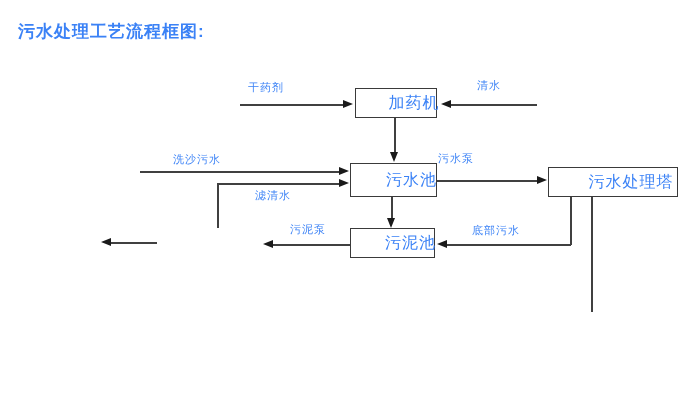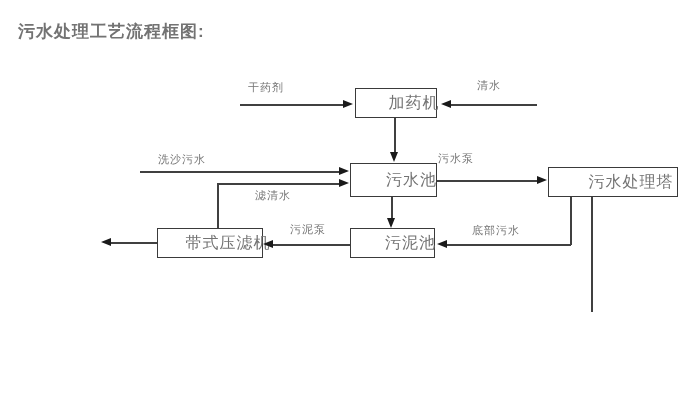--- a/index.html
+++ b/index.html
@@ -2,21 +2,21 @@
 <html><head>
 <meta charset="utf-8">
 <style>
   html, body { margin: 0; padding: 0; background: #ffffff; }
   .canvas {
     position: relative;
     width: 700px;
     height: 312px;
     background: #ffffff;
     font-family: "Liberation Sans", "DejaVu Sans", sans-serif;
-    color: #737373;
+    color: #3b82f6;
     overflow: hidden;
     text-decoration: underline;
   }
   .title {
     position: absolute;
     left: 18px; top: 20px;
     font-size: 17px;
     font-weight: bold;
     letter-spacing: 1px;
     white-space: nowrap;
@@ -51,34 +51,33 @@
 <body>
 
 <div class="canvas">
 
   <div class="title">污水处理工艺流程框图:</div>
 
   <div class="node" style="left:355px; top:88px; width:82px; height:30px;">加药机</div>
   <div class="node" style="left:350px; top:163px; width:87px; height:34px;">污水池</div>
   <div class="node" style="left:350px; top:228px; width:85px; height:30px;">污泥池</div>
   <div class="node" style="left:548px; top:167px; width:130px; height:30px;">污水处理塔</div>
-  <div class="node" style="left:157px; top:228px; width:106px; height:30px;">带式压滤机</div>
 
   <div class="lbl" style="left:248px; top:80px;">干药剂</div>
   <div class="hline" style="left:240px; top:104px; width:104px;"></div>
   <div class="arr r" style="left:343px; top:100px;"></div>
 
   <div class="lbl" style="left:477px; top:78px;">清水</div>
   <div class="hline" style="left:451px; top:104px; width:86px;"></div>
   <div class="arr l" style="left:441px; top:100px;"></div>
 
   <div class="vline" style="left:394px; top:118px; height:36px;"></div>
   <div class="arr d" style="left:390px; top:152px;"></div>
 
-  <div class="lbl" style="left:158px; top:152px;">洗沙污水</div>
+  <div class="lbl" style="left:173px; top:152px;">洗沙污水</div>
   <div class="hline" style="left:140px; top:171px; width:200px;"></div>
   <div class="arr r" style="left:339px; top:167px;"></div>
 
   <div class="lbl" style="left:255px; top:188px;">滤清水</div>
   <div class="vline" style="left:217px; top:184px; height:44px;"></div>
   <div class="hline" style="left:217px; top:183px; width:124px;"></div>
   <div class="arr r" style="left:339px; top:179px;"></div>
 
   <div class="lbl" style="left:438px; top:151px;">污水泵</div>
   <div class="hline" style="left:437px; top:180px; width:100px;"></div>

